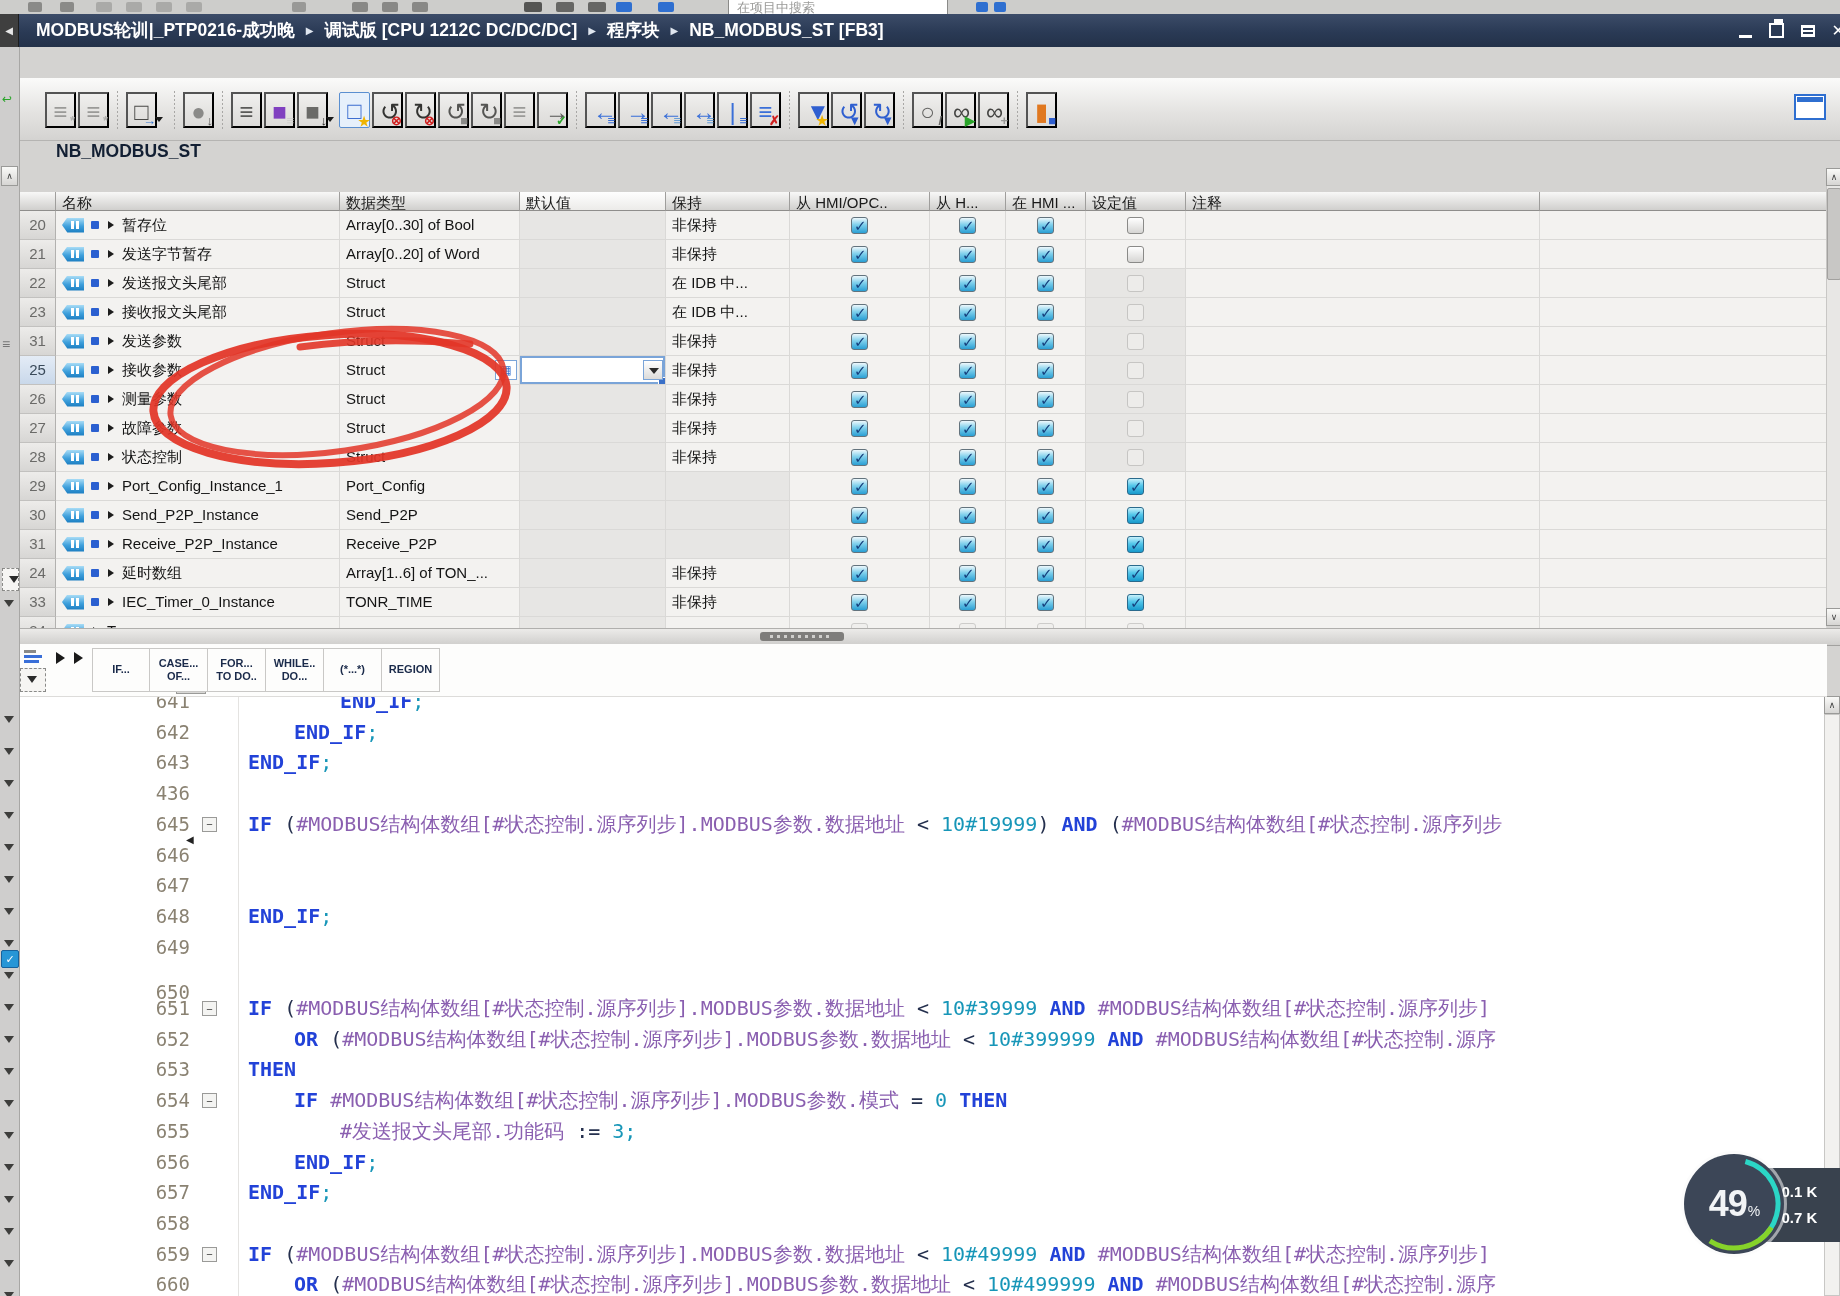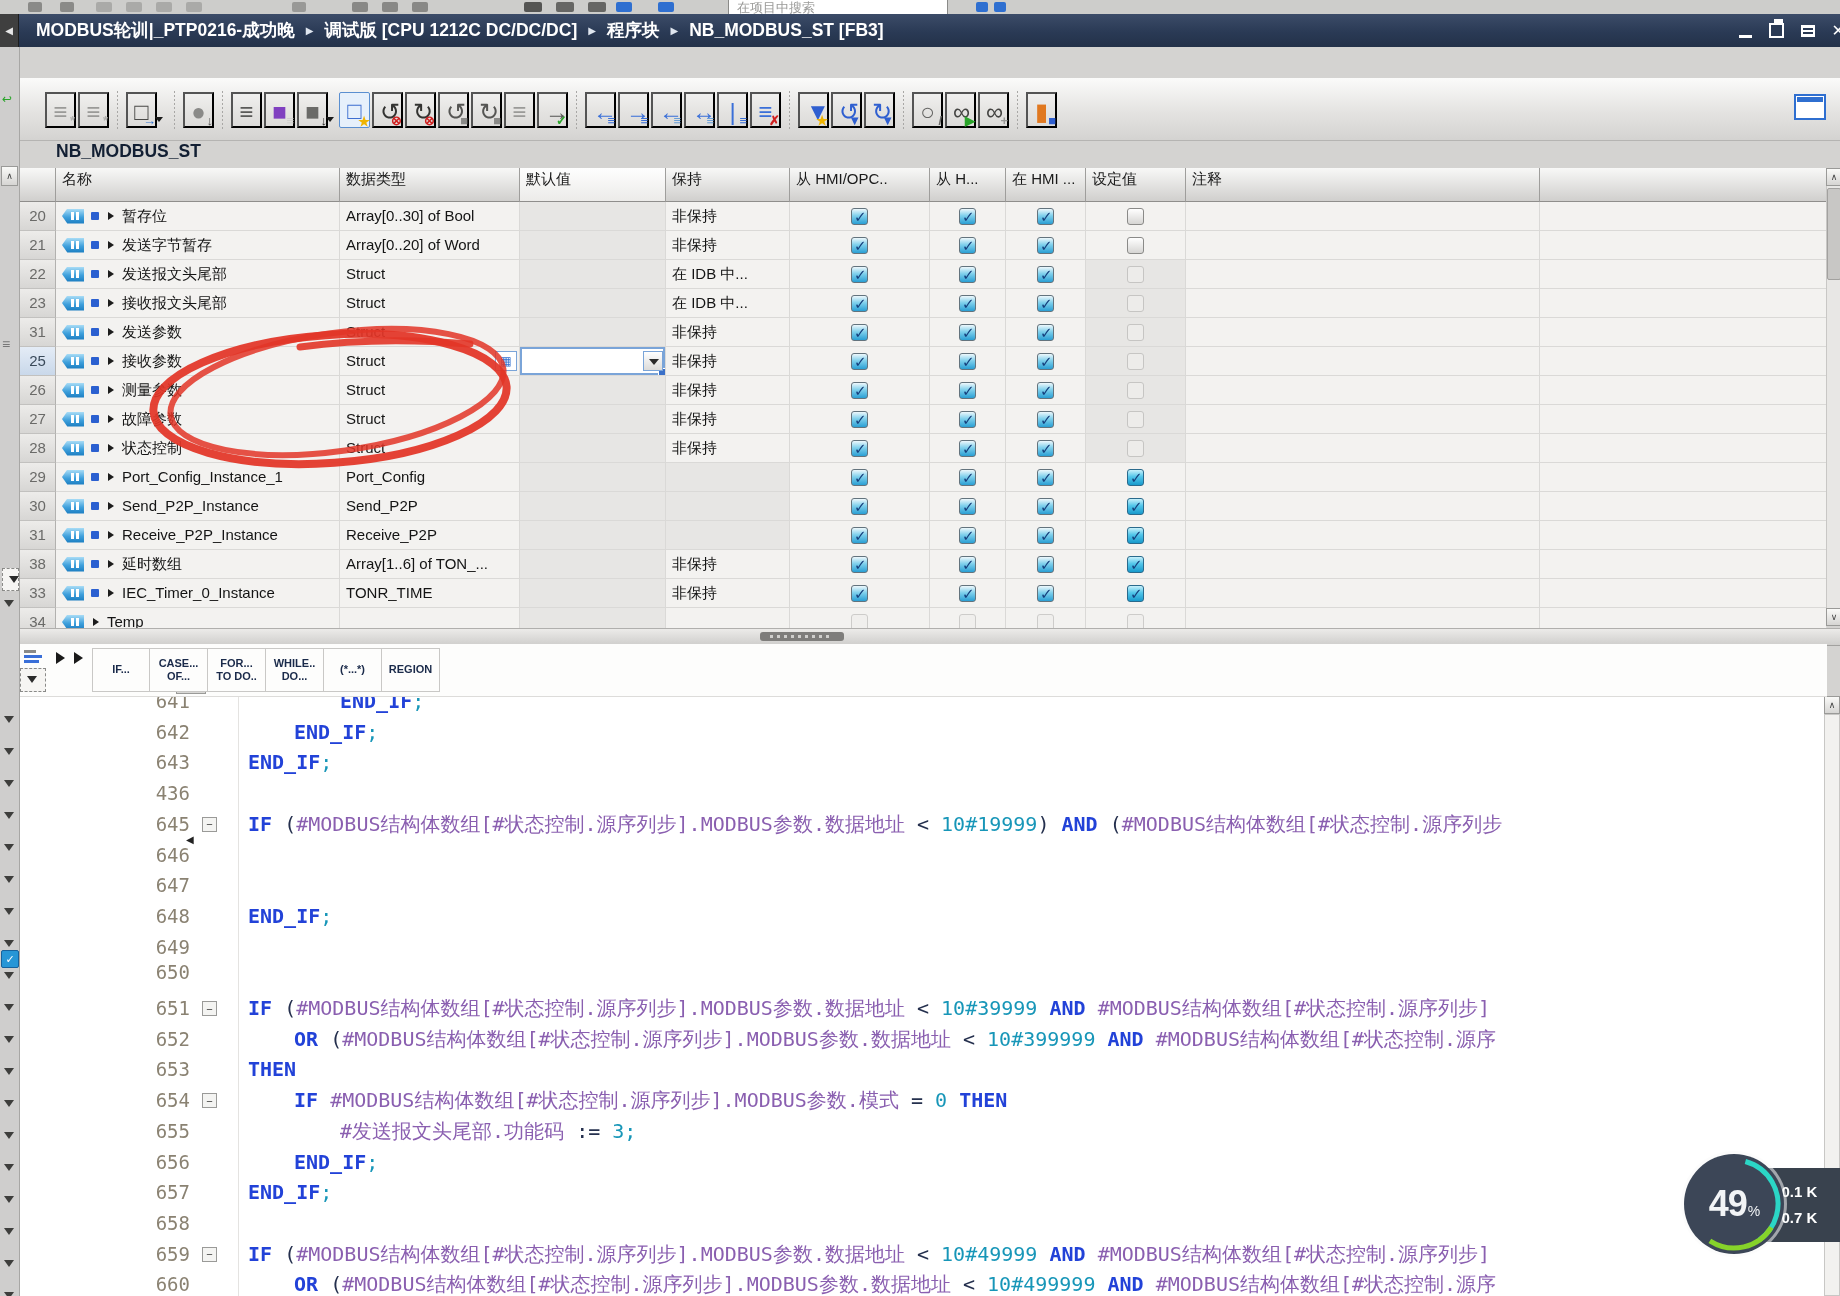--- a/index.html
+++ b/index.html
@@ -43,21 +43,21 @@
   .tbi.hascaret{margin-right:10px;}
   .tbright{position:absolute;right:14px;top:16px;width:28px;height:22px;border:2px solid #2f6fd0;background:#fff;}
   .tbright::before{content:"";position:absolute;left:1px;top:1px;right:1px;height:5px;background:#2f6fd0;}
 
   
   .blockname{position:absolute;left:56px;top:141px;font-size:17.5px;font-weight:bold;color:#121f33;}
 
   
   .vartable{position:absolute;left:20px;top:168px;width:1807px;}
   .trow{display:grid;grid-template-columns:36px 284px 180px 146px 124px 140px 76px 80px 100px 354px 287px;}
-  .hcell{height:34px;line-height:22px;background:linear-gradient(180deg,#f8f8f7,#d0cfcd);border-right:1px solid #9f9e9c;border-bottom:1px solid #8f8e8c;font-size:15px;color:#1a1a1a;padding-left:6px;box-sizing:border-box;white-space:nowrap;overflow:hidden;}
+  .hcell{height:19px;line-height:22px;background:linear-gradient(180deg,#f8f8f7,#d0cfcd);border-right:1px solid #9f9e9c;border-bottom:1px solid #8f8e8c;font-size:15px;color:#1a1a1a;padding-left:6px;box-sizing:border-box;white-space:nowrap;overflow:hidden;margin-top:24px;}
   .hcell.lighter{background:linear-gradient(180deg,#fefefe,#ecebe9);}
   .tcell{height:29px;line-height:28px;background:#f3f2f0;border-right:1px solid #dad9d7;border-bottom:1px solid #dad9d7;font-size:15px;color:#141414;padding-left:6px;box-sizing:border-box;white-space:nowrap;overflow:hidden;position:relative;}
   .tcell.dis{background:#e7e6e4;}
   .tcell.cbcell{display:flex;align-items:center;justify-content:center;padding-left:0;}
   .rownum{height:29px;background:linear-gradient(180deg,#edecea,#d7d6d4);border-right:1px solid #b2b1af;border-bottom:1px solid #c2c1bf;color:#6a6a68;font-size:15px;line-height:28px;text-align:center;box-sizing:border-box;}
   .rownum.sel{background:linear-gradient(180deg,#e4ecf6,#c9d8ea);color:#3a4a5a;}
   .namewrap{display:flex;align-items:center;height:100%;}
   .tagico{width:22px;height:15px;flex:0 0 22px;background:linear-gradient(180deg,#a8dcf6 0%,#3fa0dc 55%,#1a7cc0 100%);clip-path:polygon(0 50%,24% 0,100% 0,100% 100%,24% 100%);position:relative;}
   .tagico::after{content:"";position:absolute;left:9px;top:3.5px;width:3px;height:8px;background:#fff;box-shadow:5px 0 0 #fff;}
   .bluesq{width:8px;height:8px;flex:0 0 8px;background:#2a5fd0;margin-left:7px;border-radius:1px;}
@@ -586,21 +586,21 @@
           <div class="tcell cbcell">
             <span class="cb "></span>
           </div>
           <div class="tcell cbcell">
             <span class="cb on"></span>
           </div>
           <div class="tcell"></div>
           <div class="tcell"></div>
         </div>
         <div class="trow">
-          <div class="rownum">38</div>
+          <div class="rownum">24</div>
           <div class="tcell">
             <div class="namewrap">
               <span class="tagico"></span>
               <span class="bluesq"></span>
               <span class="exparr"></span>
               <span class="nametext">延时数组</span>
             </div>
           </div>
           <div class="tcell"><span>Array[1..6] of TON_...</span></div>
           <div class="tcell dis"></div>
@@ -691,21 +691,21 @@
     <div class="codelines" id="codelines">
         <div class="cline" style="top: 42px;"><span class="lno">641</span><span class="codetxt" style="left: 320px;"><span class="sK">END_IF</span><span class="sN">;</span></span></div>
         <div class="cline" style="top: 72.7px;"><span class="lno">642</span><span class="codetxt" style="left: 274px;"><span class="sK">END_IF</span><span class="sN">;</span></span></div>
         <div class="cline" style="top: 103.4px;"><span class="lno">643</span><span class="codetxt" style="left: 228px;"><span class="sK">END_IF</span><span class="sN">;</span></span></div>
         <div class="cline" style="top: 134.1px;"><span class="lno">436</span></div>
         <div class="cline" style="top: 164.8px;"><span class="lno">645</span><button class="fold">−</button><span class="codetxt" style="left: 228px;"><span class="sK">IF </span><span class="sP">(</span><span class="sV">#MODBUS结构体数组[#状态控制.源序列步].MODBUS参数.数据地址</span><span class="sP"> &lt; </span><span class="sN">10#19999</span><span class="sP">) </span><span class="sK">AND </span><span class="sP">(</span><span class="sV">#MODBUS结构体数组[#状态控制.源序列步</span></span></div>
         <div class="cline" style="top: 195.5px;"><span class="lno">646</span></div>
         <div class="cline" style="top: 226.2px;"><span class="lno">647</span></div>
         <div class="cline" style="top: 256.9px;"><span class="lno">648</span><span class="codetxt" style="left: 228px;"><span class="sK">END_IF</span><span class="sN">;</span></span></div>
         <div class="cline" style="top: 287.6px;"><span class="lno">649</span></div>
-        <div class="cline" style="top: 313px;"><span class="lno">650</span></div>
+        <div class="cline" style="top: 333px;"><span class="lno">650</span></div>
         <div class="cline" style="top: 349px;"><span class="lno">651</span><button class="fold">−</button><span class="codetxt" style="left: 228px;"><span class="sK">IF </span><span class="sP">(</span><span class="sV">#MODBUS结构体数组[#状态控制.源序列步].MODBUS参数.数据地址</span><span class="sP"> &lt; </span><span class="sN">10#39999</span><span class="sP"> </span><span class="sK">AND </span><span class="sV">#MODBUS结构体数组[#状态控制.源序列步]</span></span></div>
         <div class="cline" style="top: 379.7px;"><span class="lno">652</span><span class="codetxt" style="left: 274px;"><span class="sK">OR </span><span class="sP">(</span><span class="sV">#MODBUS结构体数组[#状态控制.源序列步].MODBUS参数.数据地址</span><span class="sP"> &lt; </span><span class="sN">10#399999</span><span class="sP"> </span><span class="sK">AND </span><span class="sV">#MODBUS结构体数组[#状态控制.源序</span></span></div>
         <div class="cline" style="top: 410.4px;"><span class="lno">653</span><span class="codetxt" style="left: 228px;"><span class="sK">THEN</span></span></div>
         <div class="cline" style="top: 441.1px;"><span class="lno">654</span><button class="fold">−</button><span class="codetxt" style="left: 274px;"><span class="sK">IF </span><span class="sV">#MODBUS结构体数组[#状态控制.源序列步].MODBUS参数.模式</span><span class="sP"> = </span><span class="sN">0</span><span class="sP"> </span><span class="sK">THEN</span></span></div>
         <div class="cline" style="top: 471.8px;"><span class="lno">655</span><span class="codetxt" style="left: 320px;"><span class="sV">#发送报文头尾部.功能码</span><span class="sP"> := </span><span class="sN">3;</span></span></div>
         <div class="cline" style="top: 502.5px;"><span class="lno">656</span><span class="codetxt" style="left: 274px;"><span class="sK">END_IF</span><span class="sN">;</span></span></div>
         <div class="cline" style="top: 533.2px;"><span class="lno">657</span><span class="codetxt" style="left: 228px;"><span class="sK">END_IF</span><span class="sN">;</span></span></div>
         <div class="cline" style="top: 563.9px;"><span class="lno">658</span></div>
         <div class="cline" style="top: 594.6px;"><span class="lno">659</span><button class="fold">−</button><span class="codetxt" style="left: 228px;"><span class="sK">IF </span><span class="sP">(</span><span class="sV">#MODBUS结构体数组[#状态控制.源序列步].MODBUS参数.数据地址</span><span class="sP"> &lt; </span><span class="sN">10#49999</span><span class="sP"> </span><span class="sK">AND </span><span class="sV">#MODBUS结构体数组[#状态控制.源序列步]</span></span></div>
         <div class="cline" style="top: 625.3px;"><span class="lno">660</span><span class="codetxt" style="left: 274px;"><span class="sK">OR </span><span class="sP">(</span><span class="sV">#MODBUS结构体数组[#状态控制.源序列步].MODBUS参数.数据地址</span><span class="sP"> &lt; </span><span class="sN">10#499999</span><span class="sP"> </span><span class="sK">AND </span><span class="sV">#MODBUS结构体数组[#状态控制.源序</span></span></div>

